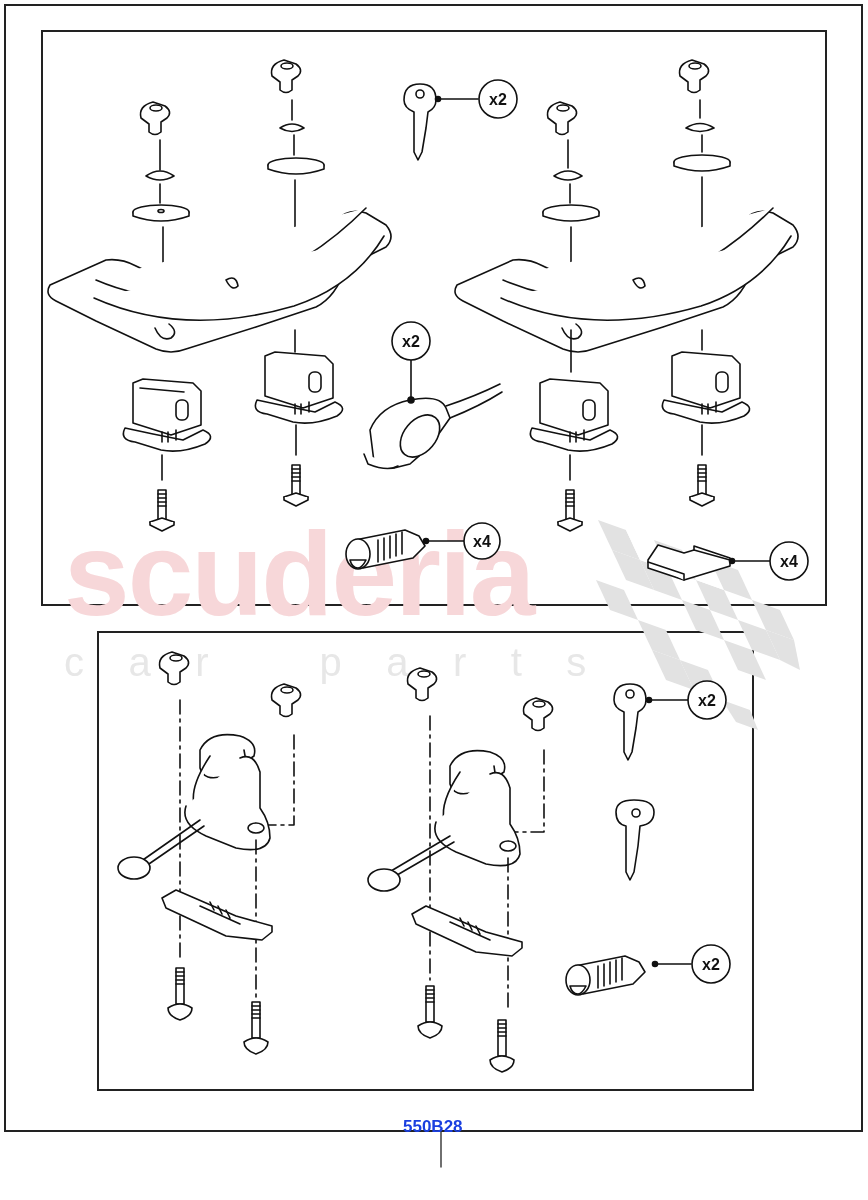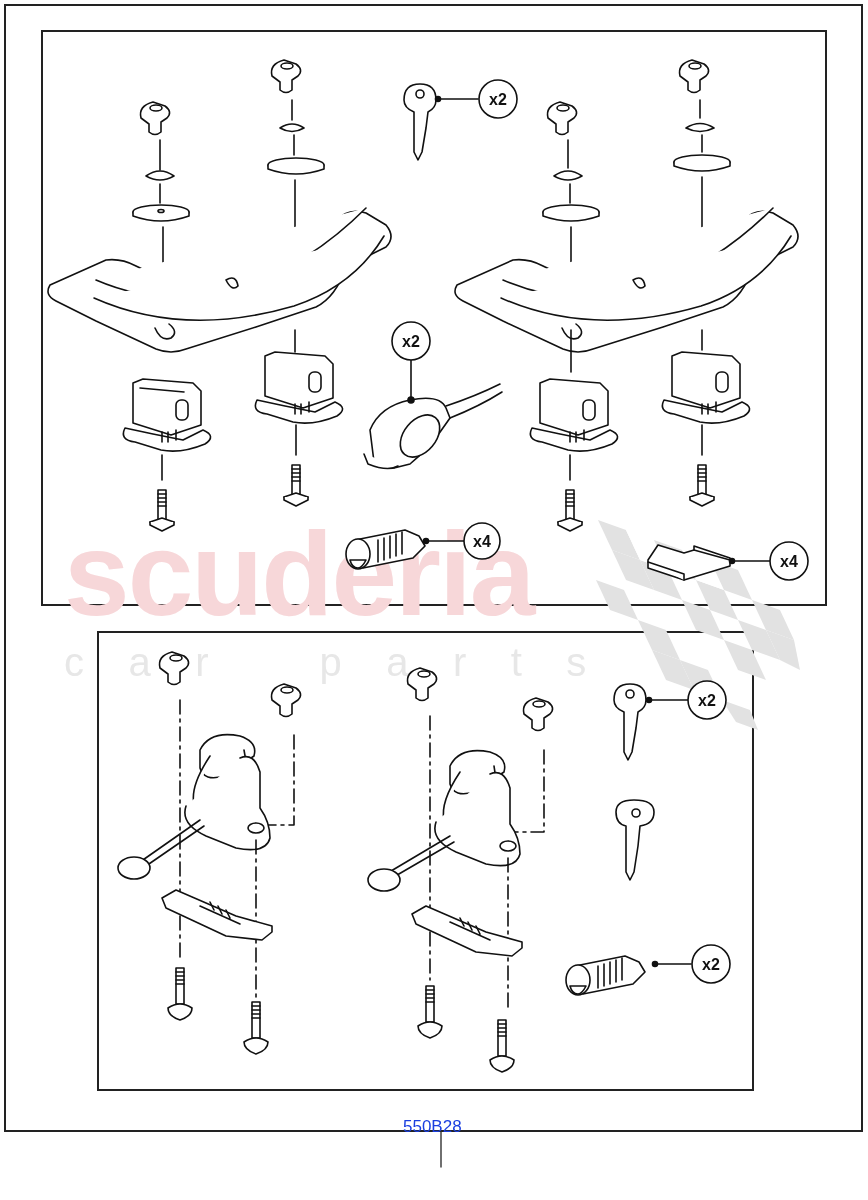--- a/index.html
+++ b/index.html
@@ -331,14 +331,14 @@
         <circle cx="707" cy="700" r="19"></circle>
         <text class="qty-text" x="707" y="706" text-anchor="middle" fill="#111" stroke="none">x2</text>
       </g>
       <g>
         <circle cx="711" cy="964" r="19"></circle>
         <text class="qty-text" x="711" y="970" text-anchor="middle" fill="#111" stroke="none">x2</text>
       </g>
     </g>
   </svg>
 
-  <a class="part-link" style="left:403px; top:1117px;">550B28</a>
+  <a class="part-link" style="left:403px; top:1117px;font-weight:bold;">550B28</a>
 </div>
 
 </body></html>

